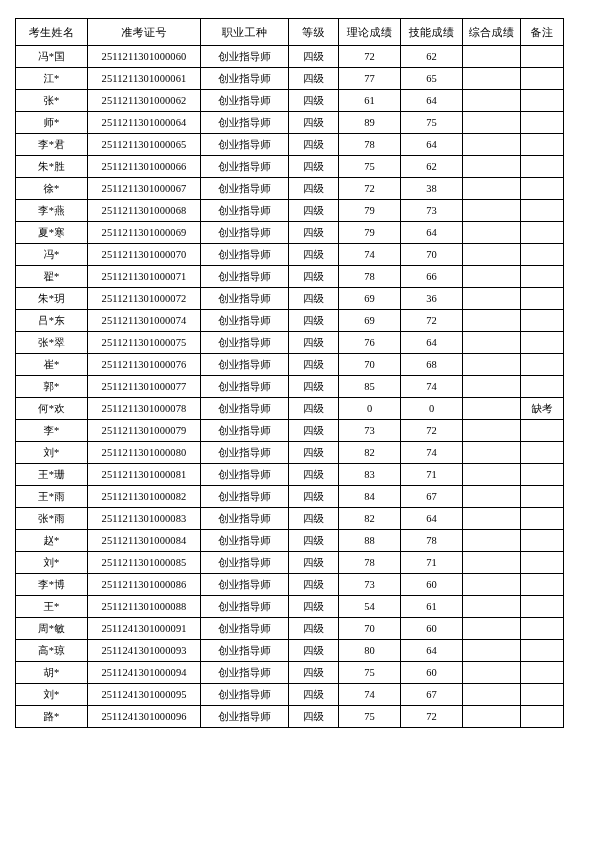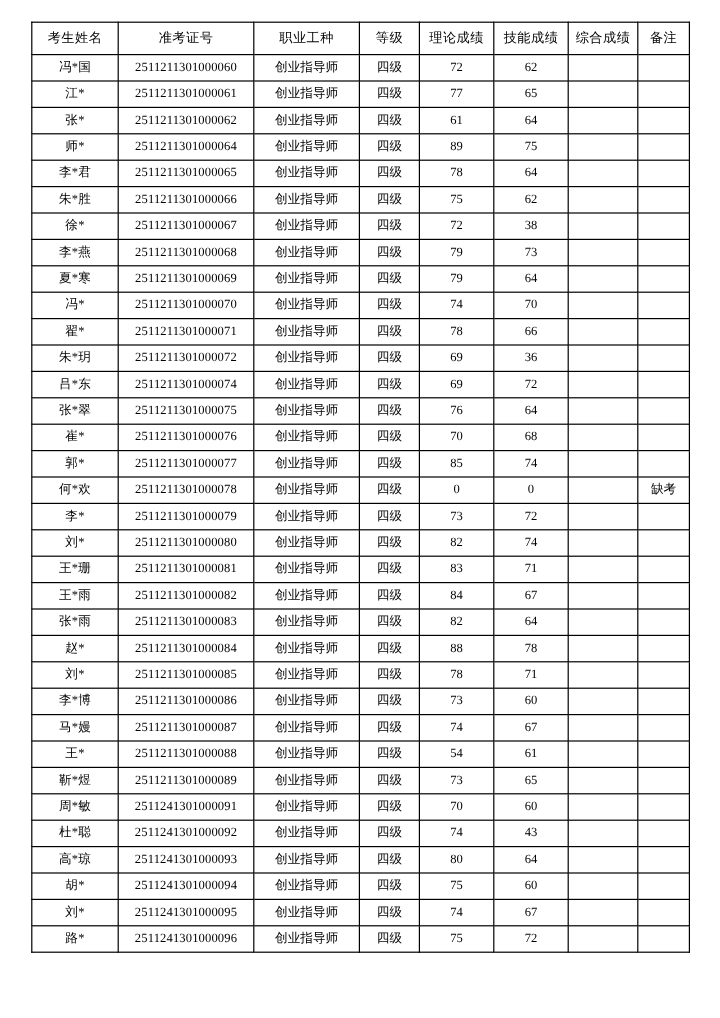--- a/index.html
+++ b/index.html
@@ -12,21 +12,21 @@
     height: 848px;
     font-family: "Liberation Serif", "DejaVu Serif", serif;
     color: #000000;
     overflow: hidden;
   }
   #sheet {
     position: relative;
     width: 600px;
     height: 848px;
     box-sizing: border-box;
-    padding: 18px 26px 0 26px;
+    padding: 18px 26px 0 15px;
   }
   table.grades {
     border-collapse: collapse;
     width: 548px;
     table-layout: fixed;
   }
   table.grades col.c-name   { width: 72px; }
   table.grades col.c-id     { width: 113px; }
   table.grades col.c-job    { width: 88px; }
   table.grades col.c-level  { width: 50px; }
@@ -333,66 +333,36 @@
           <td class="cell-name">李*博</td>
           <td class="cell-id">2511211301000086</td>
           <td class="cell-job">创业指导师</td>
           <td class="cell-level">四级</td>
           <td class="cell-theory">73</td>
           <td class="cell-skill">60</td>
           <td class="cell-total"></td>
           <td class="cell-note"></td>
         </tr>
         <tr>
-          <td class="cell-name">马*嫚</td>
-          <td class="cell-id">2511211301000087</td>
-          <td class="cell-job">创业指导师</td>
-          <td class="cell-level">四级</td>
-          <td class="cell-theory">74</td>
-          <td class="cell-skill">67</td>
-          <td class="cell-total"></td>
-          <td class="cell-note"></td>
-        </tr>
-        <tr>
           <td class="cell-name">王*</td>
           <td class="cell-id">2511211301000088</td>
           <td class="cell-job">创业指导师</td>
           <td class="cell-level">四级</td>
           <td class="cell-theory">54</td>
           <td class="cell-skill">61</td>
           <td class="cell-total"></td>
           <td class="cell-note"></td>
         </tr>
         <tr>
-          <td class="cell-name">靳*煜</td>
-          <td class="cell-id">2511211301000089</td>
-          <td class="cell-job">创业指导师</td>
-          <td class="cell-level">四级</td>
-          <td class="cell-theory">73</td>
-          <td class="cell-skill">65</td>
-          <td class="cell-total"></td>
-          <td class="cell-note"></td>
-        </tr>
-        <tr>
           <td class="cell-name">周*敏</td>
           <td class="cell-id">2511241301000091</td>
           <td class="cell-job">创业指导师</td>
           <td class="cell-level">四级</td>
           <td class="cell-theory">70</td>
           <td class="cell-skill">60</td>
-          <td class="cell-total"></td>
-          <td class="cell-note"></td>
-        </tr>
-        <tr>
-          <td class="cell-name">杜*聪</td>
-          <td class="cell-id">2511241301000092</td>
-          <td class="cell-job">创业指导师</td>
-          <td class="cell-level">四级</td>
-          <td class="cell-theory">74</td>
-          <td class="cell-skill">43</td>
           <td class="cell-total"></td>
           <td class="cell-note"></td>
         </tr>
         <tr>
           <td class="cell-name">高*琼</td>
           <td class="cell-id">2511241301000093</td>
           <td class="cell-job">创业指导师</td>
           <td class="cell-level">四级</td>
           <td class="cell-theory">80</td>
           <td class="cell-skill">64</td>

